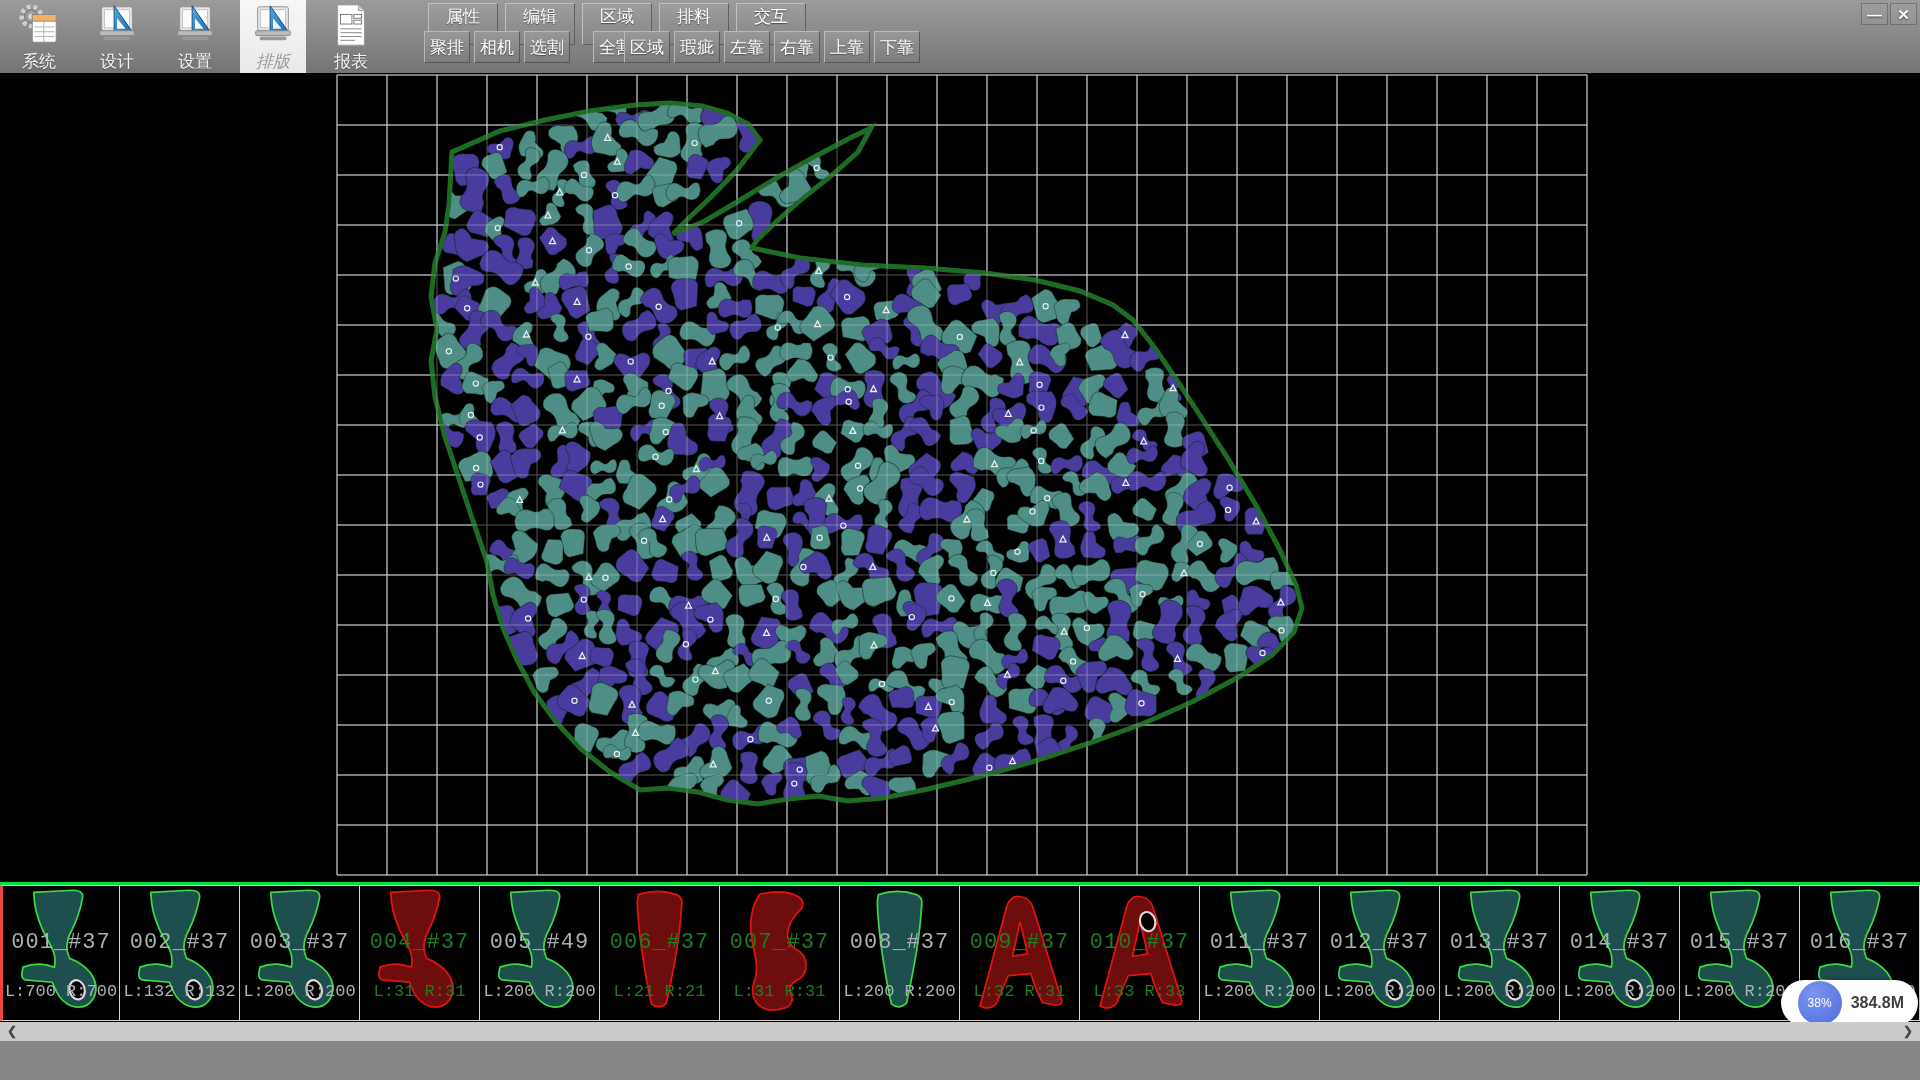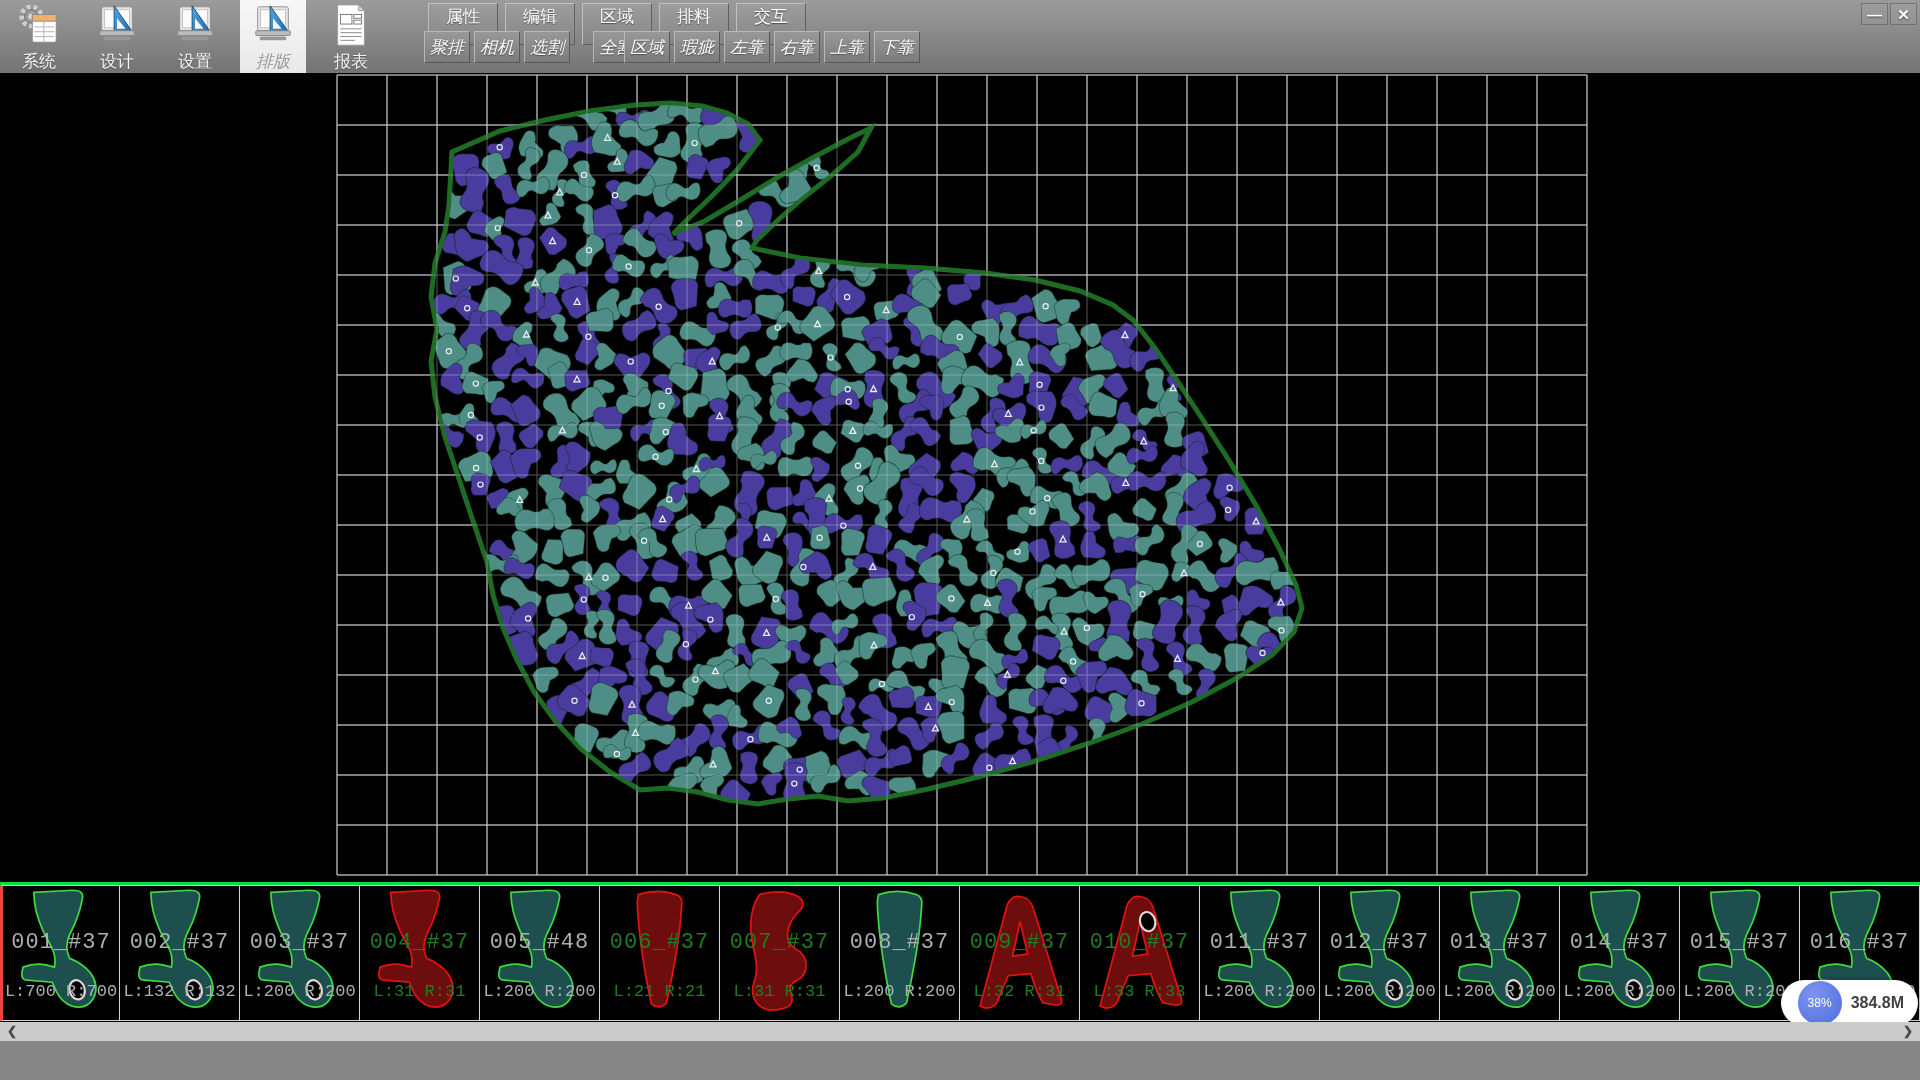--- a/index.html
+++ b/index.html
@@ -13,21 +13,21 @@
   .nav-icon{width:46px;height:46px;margin-top:2px;}
   .nav-label{font-size:17px;color:#f2f2f2;text-shadow:0 1px 1px #555;line-height:20px;text-align:right;}
   .nav-btn.selected .nav-label{color:#9a9a9a;text-shadow:none;font-style:italic;}
   .menu-tab{position:absolute;top:3px;height:42px;width:70px;line-height:25px;text-align:center;
     font-size:17px;color:#fff;text-shadow:0 1px 1px #4c4c4c;cursor:pointer;
     background:linear-gradient(#9d9d9d,#858585);
     border:1px solid;border-color:#bfbfbf #5f5f5f #5f5f5f #bfbfbf;box-sizing:border-box;}
   .tool-btn{position:absolute;top:31px;height:32px;width:46px;line-height:32px;text-align:center;
     font-size:17px;color:#fff;text-shadow:0 1px 1px #4c4c4c;cursor:pointer;
     background:linear-gradient(#989898,#7c7c7c);
-    border:1px solid;border-color:#b9b9b9 #585858 #585858 #b9b9b9;box-sizing:border-box;font-style:italic;}
+    border:1px solid;border-color:#b9b9b9 #585858 #585858 #b9b9b9;box-sizing:border-box;}
   .win-btn{position:absolute;top:3px;width:27px;height:22px;text-align:center;line-height:22px;
     color:#fff;font-size:15px;font-weight:bold;text-shadow:0 1px 2px #444;cursor:pointer;
     background:rgba(255,255,255,0.04);border:1px solid rgba(90,90,90,.6);box-sizing:border-box;}
   
   #canvas-area{position:absolute;left:0;top:73px;width:1920px;height:809px;background:#000;}
   
   #strip-line{position:absolute;left:0;top:882px;width:1920px;height:3px;background:#00e03c;}
   #strip{position:absolute;left:0;top:885px;width:1920px;height:136px;background:#000;display:flex;}
   .thumb-cell{position:relative;width:120px;height:136px;box-sizing:border-box;
     border:1px solid #d4d4d4;border-left:none;cursor:pointer;}
@@ -992,21 +992,21 @@
       <svg class="thumb-svg" viewBox="0 0 100 122" preserveAspectRatio="xMidYMid meet">
         <path d="M24,5 L60,3 Q70,3 69,10 Q66,26 59,40 Q53,51 55,60 L57,66 Q68,70 76,79 Q85,91 79,103 Q72,114 59,110 Q50,107 45,97 L41,88 L18,86 Q12,86 13,79 L14,74 Q25,70 35,72 L43,74 Q45,64 40,55 Q30,38 26,22 Q24,13 24,5 Z" fill="#6e0d0d" stroke="#e21313" stroke-width="1.6" fill-rule="evenodd"></path>
       </svg>
       <div class="thumb-id txt-green">004_#37</div>
       <div class="thumb-lr txt-green">L:31 R:31</div>
     </div>
     <div class="thumb-cell">
       <svg class="thumb-svg" viewBox="0 0 100 122" preserveAspectRatio="xMidYMid meet">
         <path d="M24,5 L60,3 Q70,3 69,10 Q66,26 59,40 Q53,51 55,60 L57,66 Q68,70 76,79 Q85,91 79,103 Q72,114 59,110 Q50,107 45,97 L41,88 L18,86 Q12,86 13,79 L14,74 Q25,70 35,72 L43,74 Q45,64 40,55 Q30,38 26,22 Q24,13 24,5 Z" fill="#1d4f4e" stroke="#3fd83f" stroke-width="1.6" fill-rule="evenodd"></path>
       </svg>
-      <div class="thumb-id txt-gray">005_#48</div>
+      <div class="thumb-id txt-gray">005_#49</div>
       <div class="thumb-lr txt-gray">L:200 R:200</div>
     </div>
     <div class="thumb-cell">
       <svg class="thumb-svg" viewBox="0 0 100 122" preserveAspectRatio="xMidYMid meet">
         <path d="M31,7 Q49,1 66,7 Q72,9 71,17 Q69,46 64,72 Q60,94 57,107 Q50,114 43,108 Q38,86 34,58 Q30,28 30,13 Z" fill="#6e0d0d" stroke="#e21313" stroke-width="1.6" fill-rule="evenodd"></path>
       </svg>
       <div class="thumb-id txt-green">006_#37</div>
       <div class="thumb-lr txt-green">L:21 R:21</div>
     </div>
     <div class="thumb-cell">

